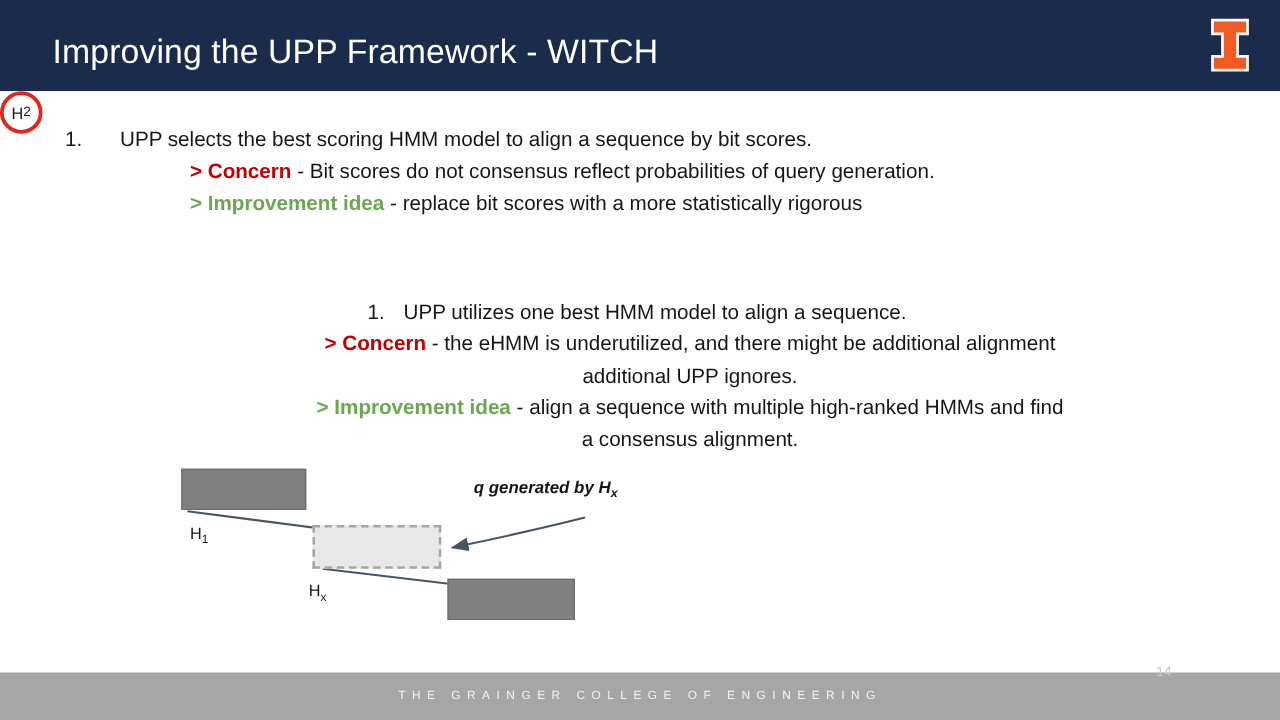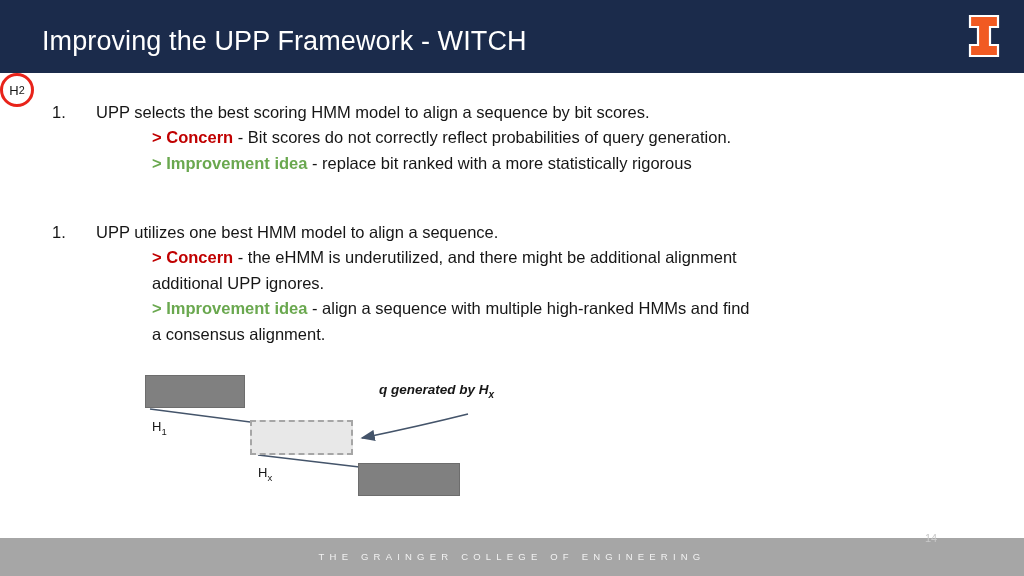--- a/index.html
+++ b/index.html
@@ -51,21 +51,21 @@
     width: 1024px;
     height: 465px;
     background: #ffffff;
   }
   .bullet-block {
     position: absolute;
     left: 52px;
     width: 900px;
   }
   #bullet-1 { top: 27px; }
-  #bullet-2 { top: 147px; }
+  #bullet-2 { top: 165px; text-align: center; }
 
   .bullet-head {
     font-size: 16.5px;
     color: #161616;
     line-height: 25px;
     white-space: nowrap;
   }
   .bullet-num {
     display: inline-block;
     width: 44px;
@@ -125,21 +125,21 @@
     border: 2px dashed #a6a6a6;
     box-sizing: border-box;
   }
   .hmm-label {
     position: absolute;
     font-size: 13px;
     color: #161616;
   }
   .hmm-label sub { font-size: 9.5px; }
   #label-h1 { left: 152px; top: 346px; text-align: center; }
-  #label-hx { left: 258px; top: 392px; }
+  #label-hx { left: 247px; top: 392px; }
   #label-h2 {
     left: 337px;
     top: 411px;
     width: 34px;
     height: 34px;
     border: 3px solid #e8231a;
     border-radius: 50%;
     background: #ffffff;
     display: flex;
     align-items: center;
@@ -208,24 +208,24 @@
   <path d="M4 2 H32 V13 H24 V31 H32 V42 H4 V31 H12 V13 H4 Z" fill="#f15a22" stroke="#ffffff" stroke-width="2.2"></path>
 </svg>
 
 <div id="content">
 
   <div class="bullet-block" id="bullet-1">
     <div class="bullet-head">
       <span class="bullet-num">1.</span><span>UPP selects the best scoring HMM model to align a sequence by bit scores.</span>
     </div>
     <div class="sub-line">
-      <span class="lbl-concern">&gt; Concern</span><span> - Bit scores do not correctly reflect probabilities of query generation.</span>
-    </div>
-    <div class="sub-line">
-      <span class="lbl-improvement">&gt; Improvement idea</span><span> - replace bit ranked with a more statistically rigorous</span>
+      <span class="lbl-concern">&gt; Concern</span><span> - Bit scores do not consensus reflect probabilities of query generation.</span>
+    </div>
+    <div class="sub-line">
+      <span class="lbl-improvement">&gt; Improvement idea</span><span> - replace bit scores with a more statistically rigorous</span>
     </div>
   </div>
 
   <div class="bullet-block" id="bullet-2">
     <div class="bullet-head">
       <span class="bullet-num">1.</span><span>UPP utilizes one best HMM model to align a sequence.</span>
     </div>
     <div class="sub-line">
       <span class="lbl-concern">&gt; Concern</span><span> - the eHMM is underutilized, and there might be additional alignment</span>
     </div>

